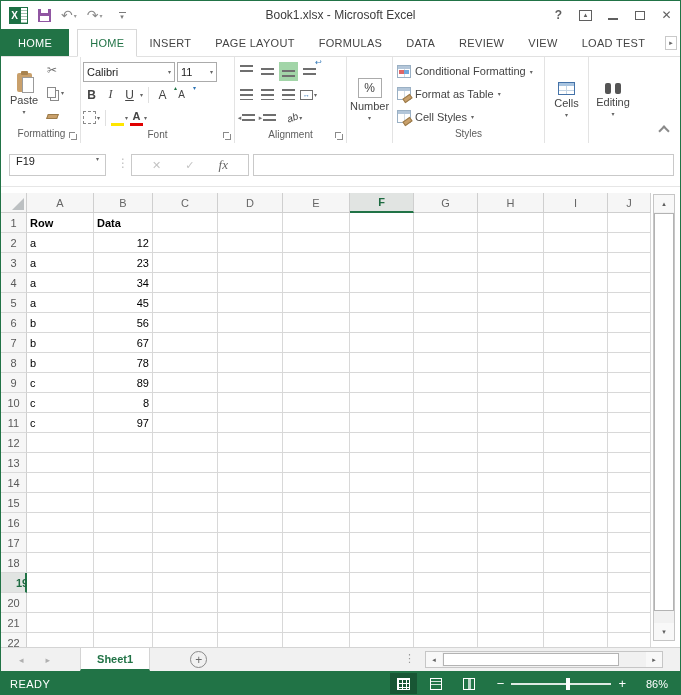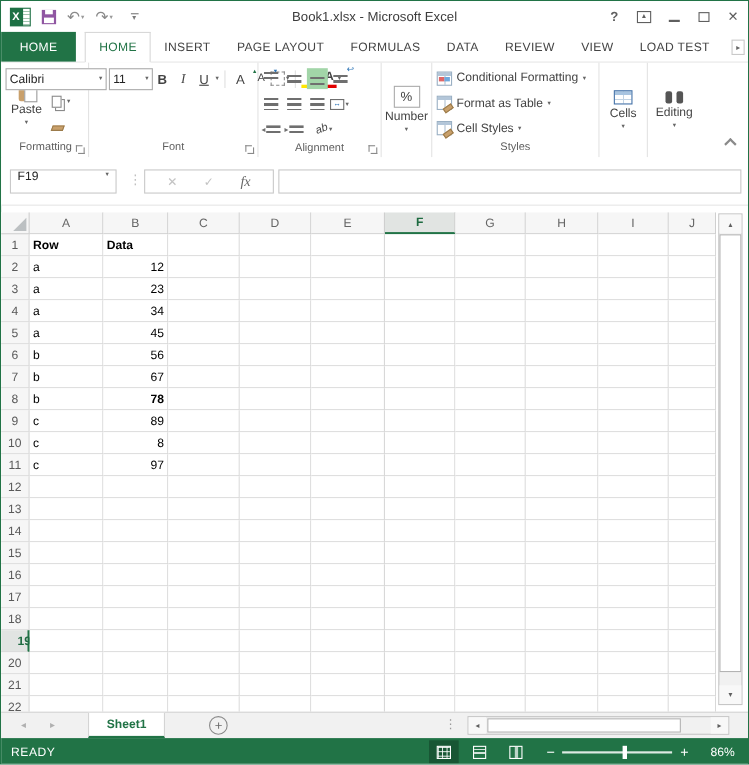--- a/index.html
+++ b/index.html
@@ -49,21 +49,21 @@
   .clip-ic{width:15px;height:19px;background:#c9a06b;border-radius:2px;position:relative;}
   .clip-ic:before{content:"";position:absolute;left:4px;top:-2px;width:7px;height:4px;background:#a8834f;border-radius:1px;}
   .clip-ic:after{content:"";position:absolute;right:-2px;bottom:-1px;width:10px;height:14px;background:#fff;border:1px solid #9b9b9b;}
   .clip-col{display:flex;flex-direction:column;justify-content:space-between;padding:2px 0 6px 4px;}
   .clip-col .crow{display:flex;align-items:center;gap:2px;height:16px;}
   .cut-ic{font-size:12px;color:#6e6e6e;}
   .copy-ic{width:9px;height:11px;border:1px solid #8a8a8a;background:#fff;box-shadow:3px 3px 0 -1px #fff,3px 3px 0 0 #8a8a8a;margin-right:3px;}
   .fp-ic{width:11px;height:5px;background:#c9a06b;border:1px solid #9b7b4b;transform:skewX(-20deg);margin-top:4px;}
 
   
-  .fontgrp .rg-content{flex-direction:row;justify-content:center;}
+  .fontgrp .rg-content{flex-direction:column;justify-content:center;}
   .frow{display:flex;align-items:center;height:23px;gap:2px;}
   .combo{height:20px;border:1px solid #ababab;background:#fff;display:flex;align-items:center;font-size:11px;color:#222;padding:0 3px;}
   .combo .dd{margin-left:auto;padding-left:4px;}
   .fbtn{min-width:17px;height:19px;display:flex;align-items:center;justify-content:center;font-size:12px;color:#444;}
   .b-b{font-weight:bold;}
   .b-i{font-style:italic;font-family:"Liberation Serif",serif;}
   .b-u{text-decoration:underline;}
   .grow-a{position:relative;font-size:12px;}
   .grow-a sup{position:absolute;top:-1px;right:-6px;font-size:6px;color:#217346;}
   .shrink-a{position:relative;font-size:10px;}
@@ -534,21 +534,21 @@
           <div class="cell" style="width: 67px;"></div>
           <div class="cell" style="width: 64px;"></div>
           <div class="cell" style="width: 64px;"></div>
           <div class="cell" style="width: 66px;"></div>
           <div class="cell" style="width: 64px;"></div>
           <div class="cell" style="width: 43px;"></div>
         </div>
         <div class="grow">
           <div class="row-h">8</div>
           <div class="cell" style="width: 67px;">b</div>
-          <div class="cell num" style="width: 59px; font-weight: bold;">78</div>
+          <div class="cell num" style="width: 59px;">78</div>
           <div class="cell" style="width: 65px;"></div>
           <div class="cell" style="width: 65px;"></div>
           <div class="cell" style="width: 67px;"></div>
           <div class="cell" style="width: 64px;"></div>
           <div class="cell" style="width: 64px;"></div>
           <div class="cell" style="width: 66px;"></div>
           <div class="cell" style="width: 64px;"></div>
           <div class="cell" style="width: 43px;"></div>
         </div>
         <div class="grow">

